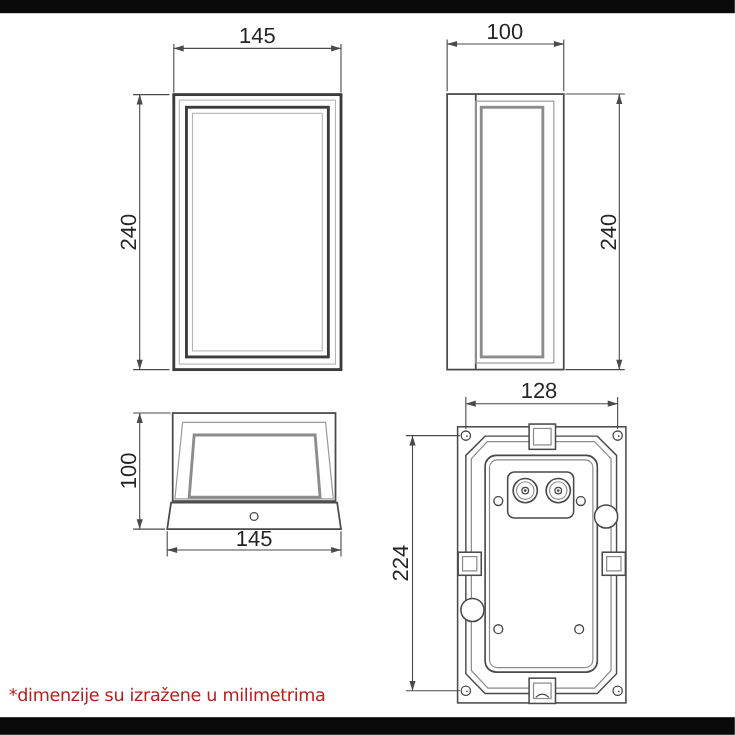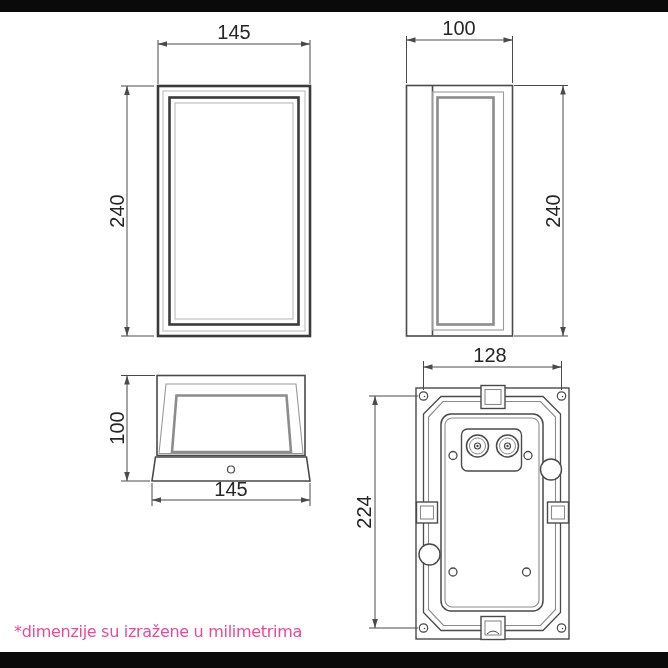--- a/index.html
+++ b/index.html
@@ -18,22 +18,21 @@
   #drawing{
     position:absolute;left:0;top:0;
   }
   #footnote{
     position:absolute;
     left:8px;top:622px;
     width:300px;
     font-family:"DejaVu Sans","Liberation Sans",sans-serif;
     font-size:16px;
     letter-spacing:-0.3px;
-    color:#ec4899;
-    text-align:center;
+    color:#b91c1c;
   }
   text{
     font-family:"Liberation Sans",sans-serif;
     font-size:20px;
     fill:#252525;
   }
 </style>
 </head>
 <body>
 

